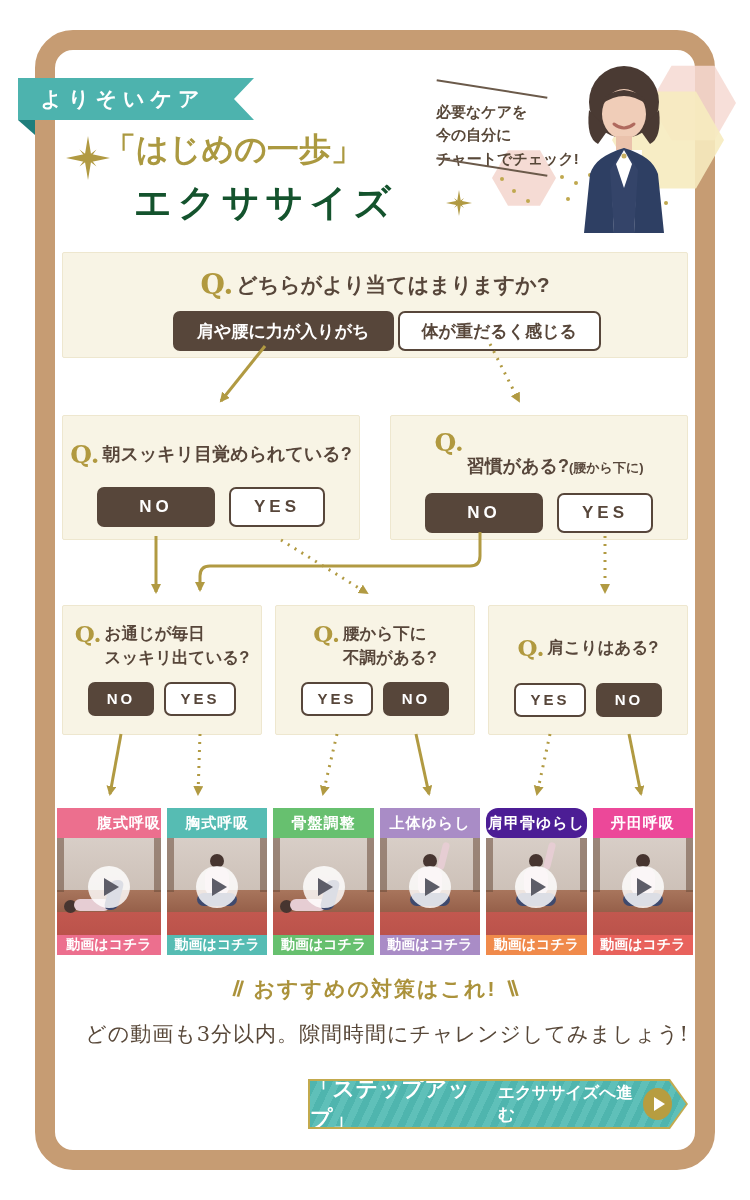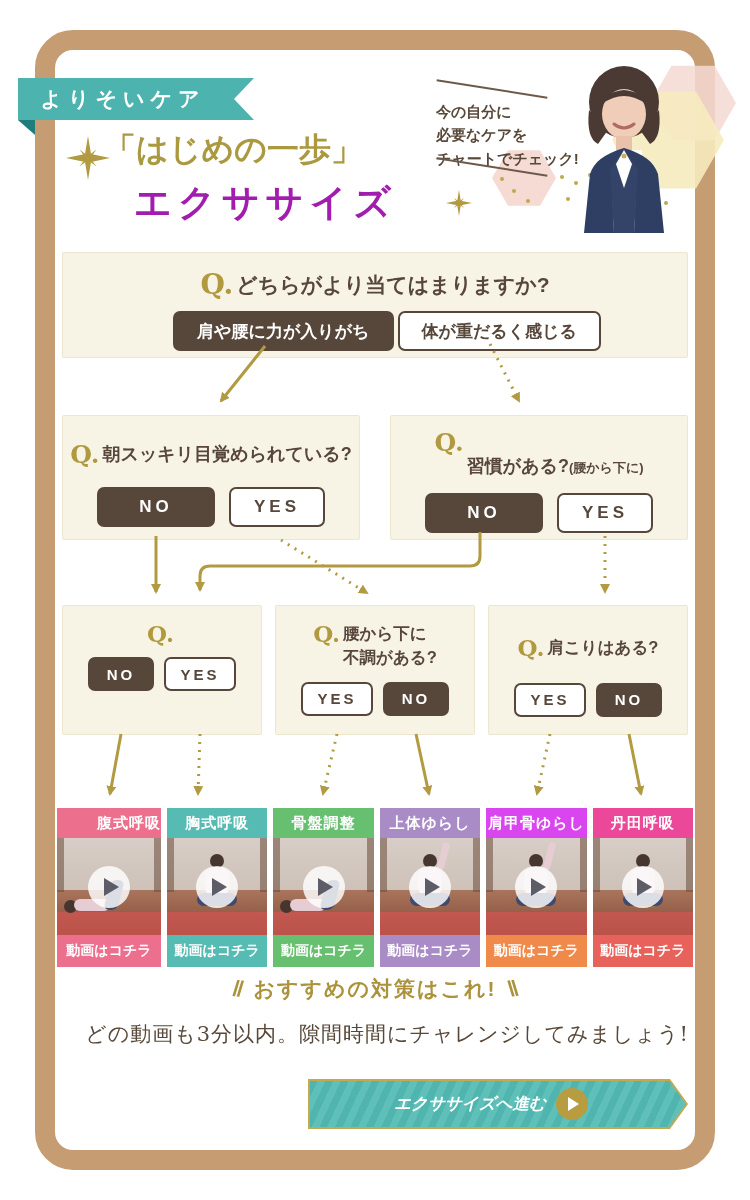--- a/index.html
+++ b/index.html
@@ -18,21 +18,21 @@
     padding-right:26px; clip-path:polygon(0 0,100% 0,calc(100% - 20px) 50%,100% 100%,0 100%);
     z-index:6; }
   .ribbon-fold { position:absolute; left:18px; top:120px; width:17px; height:15px;
     background:#1f7e7c; clip-path:polygon(0 0,100% 0,100% 100%); z-index:5; }
 
   
   .title-wrap { position:absolute; left:64px; top:128px; z-index:4; }
   .title-line1 { font-family:"DejaVu Serif","Liberation Serif",serif; font-weight:bold;
     font-size:32px; color:#ab9940; letter-spacing:0px; margin-left:40px; }
   .title-line2 { font-family:Liberation Mono, monospace; font-weight:bold;
-    font-size:37px; color:#a21caf; letter-spacing:6px; margin:6px 0 8px 70px; }
+    font-size:37px; color:#14532d; letter-spacing:6px; margin:6px 0 8px 70px; }
   .sparkle { position:absolute; }
   .sparkle svg { display:block; }
 
   
   .note { position:absolute; left:436px; top:100px; width:160px; font-size:15px;
     font-weight:bold; color:#584839; line-height:1.55; z-index:4; }
   .note-line { position:absolute; width:112px; height:2px; background:#6b5a4a; z-index:4; }
   .note-line.top { left:436px; top:88px; transform:rotate(9deg); }
   .note-line.bottom { left:436px; top:166px; transform:rotate(9deg); }
 
@@ -113,21 +113,21 @@
   .pose-lying .p-head { left:7px; top:62px; width:13px; height:13px; }
   .pose-lying .p-torso { left:17px; top:61px; width:36px; height:12px;
     background:#e6cdd3; border-radius:6px; }
   .pose-lying .p-legs { left:50px; top:42px; width:14px; height:30px;
     background:#3f4a6e; border-radius:6px; transform:skewX(-14deg); }
   .play-circle { position:absolute; left:50%; top:50%; transform:translate(-50%,-50%);
     width:42px; height:42px; border-radius:50%; background:rgba(255,255,255,.82);
     display:flex; align-items:center; justify-content:center; }
   .play-tri { width:0; height:0; border-top:9px solid transparent;
     border-bottom:9px solid transparent; border-left:15px solid #5d5d68; margin-left:4px; }
-  .v-foot { height:32px; display:flex; align-items:center; justify-content:center;
+  .v-foot { height:20px; display:flex; align-items:center; justify-content:center;
     color:#fff; font-weight:bold; font-size:14px; white-space:nowrap; }
 
   
   .banner { position:absolute; left:0; top:975px; width:750px; display:flex;
     align-items:center; justify-content:center; gap:12px; color:#ab923b;
     font-weight:bold; font-size:21px; z-index:3; letter-spacing:2px; }
   .slash { font-size:22px; font-weight:bold; letter-spacing:-2px; }
   .slash.l { transform:rotate(6deg); } .slash.r { transform:rotate(-6deg); }
 
   .footer-note { position:absolute; left:12px; top:1020px; width:750px; text-align:center;
@@ -136,21 +136,21 @@
 
   
   .cta-outer { position:absolute; left:308px; top:1079px; width:380px; height:50px;
     background:#c3aa4e; clip-path:polygon(0 0,calc(100% - 18px) 0,100% 50%,calc(100% - 18px) 100%,0 100%);
     padding:2px; z-index:6; cursor:pointer; filter:drop-shadow(3px 4px 0 #e6ddc4); }
   .cta-inner { width:100%; height:100%;
     background:repeating-linear-gradient(115deg,#4fb5ae 0 7px,#5fc0b9 7px 14px);
     clip-path:polygon(0 0,calc(100% - 17px) 0,100% 50%,calc(100% - 17px) 100%,0 100%);
     display:flex; align-items:center; justify-content:center; gap:4px; color:#fff; }
   .cta-em { font-size:22px; font-weight:bold; letter-spacing:0.5px; }
-  .cta-rest { font-size:16.5px; font-weight:bold;font-style:italic; }
+  .cta-rest { font-size:16.5px; font-weight:bold; }
   .cta-play { width:32px; height:32px; border-radius:50%; background:#b79d40;
     display:flex; align-items:center; justify-content:center; margin-left:6px; margin-right:14px; }
   .cta-play .t { width:0; height:0; border-top:7px solid transparent;
     border-bottom:7px solid transparent; border-left:11px solid #ffffff; margin-left:3px; }
 </style>
 </head>
 <body>
 
 <div class="stage">
 
@@ -177,22 +177,22 @@
     <div class="title-line2">エクササイズ</div>
   </div>
 
   <div class="hex hex-pink1"></div>
   <div class="hex hex-yellow"></div>
   <div class="hex hex-pink2"></div>
   <div class="gold-dots"></div>
 
   <div class="note-line top"></div>
   <div class="note">
+    <div>必要なケアを</div>
     <div>今の自分に</div>
-    <div>必要なケアを</div>
     <div>チャートでチェック!</div>
   </div>
   <div class="note-line bottom"></div>
 
   <div class="person">
     <svg width="150" height="173" viewBox="0 0 150 173">
       <ellipse cx="76" cy="42" rx="35" ry="36" fill="#4a3a33"></ellipse>
       <path d="M41 50 Q38 78 50 84 L60 70 Z" fill="#4a3a33"></path>
       <path d="M111 50 Q114 78 102 84 L92 70 Z" fill="#4a3a33"></path>
       <ellipse cx="76" cy="54" rx="22" ry="25" fill="#f0cdb8"></ellipse>
@@ -240,20 +240,24 @@
     </div>
     <div class="opt-row">
       <div class="btn dark yn">NO</div>
       <div class="btn light yn">YES</div>
     </div>
   </div>
 
   <div class="qbox" id="q3a">
     <div class="q-prompt">
       <span class="q-mark">Q.</span>
+      <span>
+        <span>お通じが毎日</span><br>
+        <span>スッキリ出ている?</span>
+      </span>
     </div>
     <div class="opt-row">
       <div class="btn dark yn w-no">NO</div>
       <div class="btn light yn w-yes">YES</div>
     </div>
   </div>
 
   <div class="qbox" id="q3b">
     <div class="q-prompt">
       <span class="q-mark">Q.</span>
@@ -352,21 +356,21 @@
         <span class="p-arm"></span>
         <span class="p-legs"></span>
         <span class="play-circle">
             <span class="play-tri"></span>
           </span>
       </div>
       <div class="v-foot" style="background: rgb(169, 140, 198);">動画はコチラ</div>
     </div>
 
     <div class="vcard pose-armup">
-      <div class="v-head" style="background: #d946ef;">肩甲骨ゆらし</div>
+      <div class="v-head" style="background: #4c1d95; border-radius: 12px;">肩甲骨ゆらし</div>
       <div class="v-image">
         <span class="p-head"></span>
         <span class="p-torso"></span>
         <span class="p-arm"></span>
         <span class="p-legs"></span>
         <span class="play-circle">
             <span class="play-tri"></span>
           </span>
       </div>
       <div class="v-foot" style="background: rgb(240, 138, 75);">動画はコチラ</div>
@@ -390,20 +394,21 @@
   <div class="banner">
     <span class="slash l">//</span>
     <span>おすすめの対策はこれ!</span>
     <span class="slash r">\\</span>
   </div>
 
   <div class="footer-note">どの動画も3分以内。隙間時間にチャレンジしてみましょう!</div>
 
   <div class="cta-outer">
     <div class="cta-inner">
+      <span class="cta-em">「ステップアップ」</span>
       <span class="cta-rest">エクササイズへ進む</span>
       <span class="cta-play">
           <span class="t"></span>
         </span>
     </div>
   </div>
 
 </div>
 
 </body></html>

